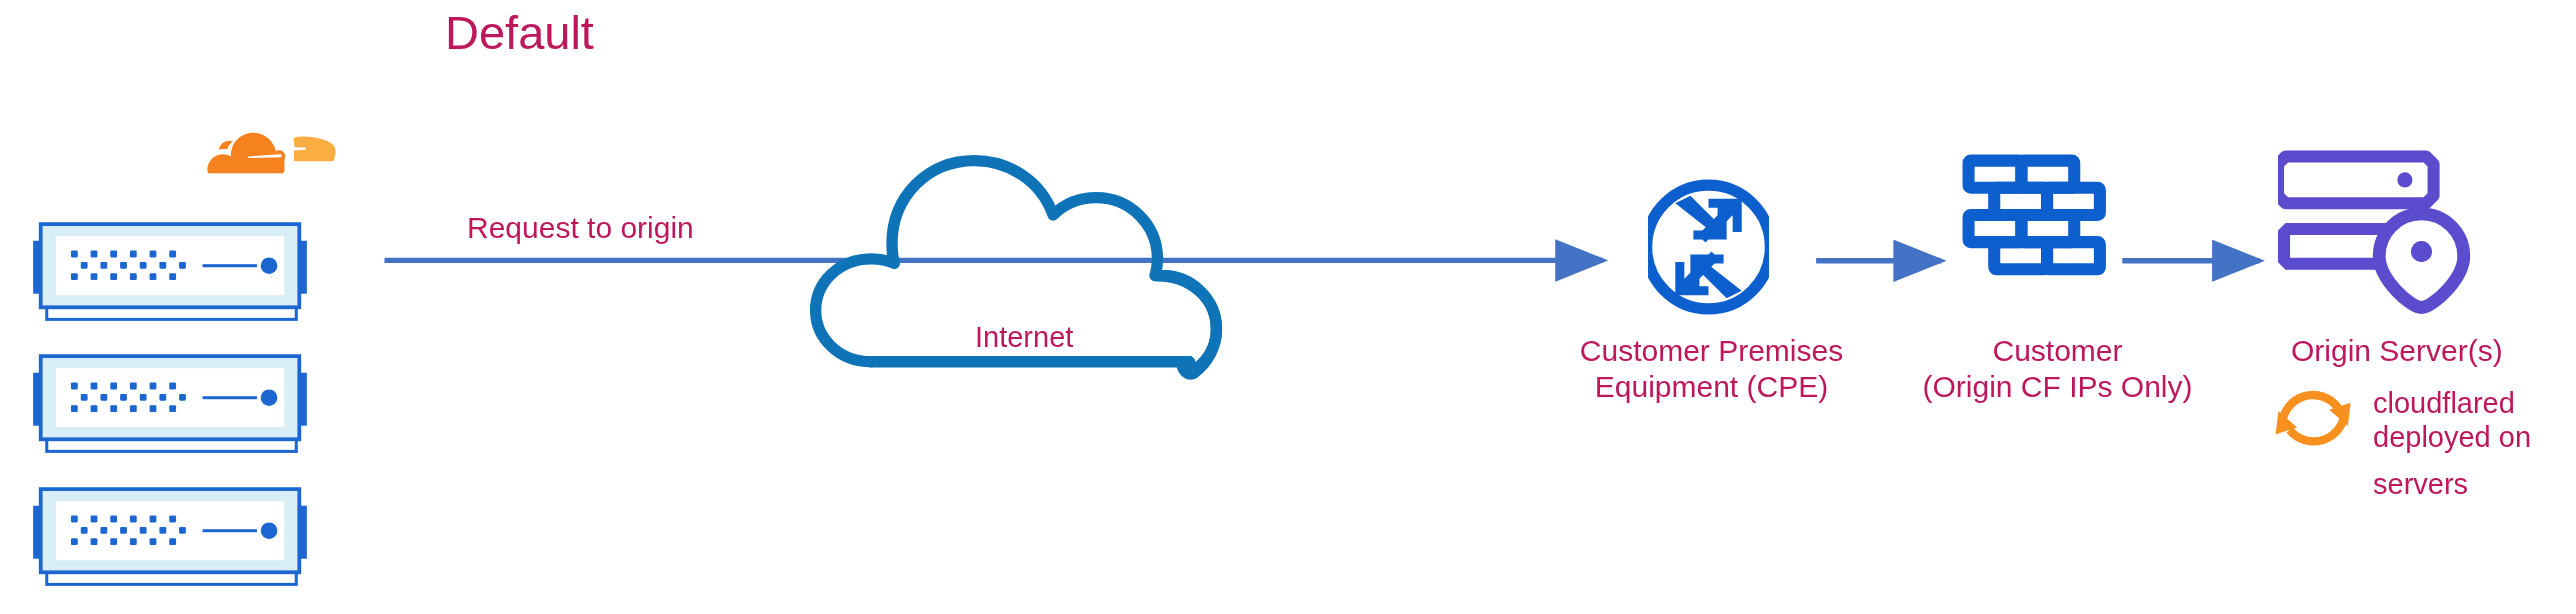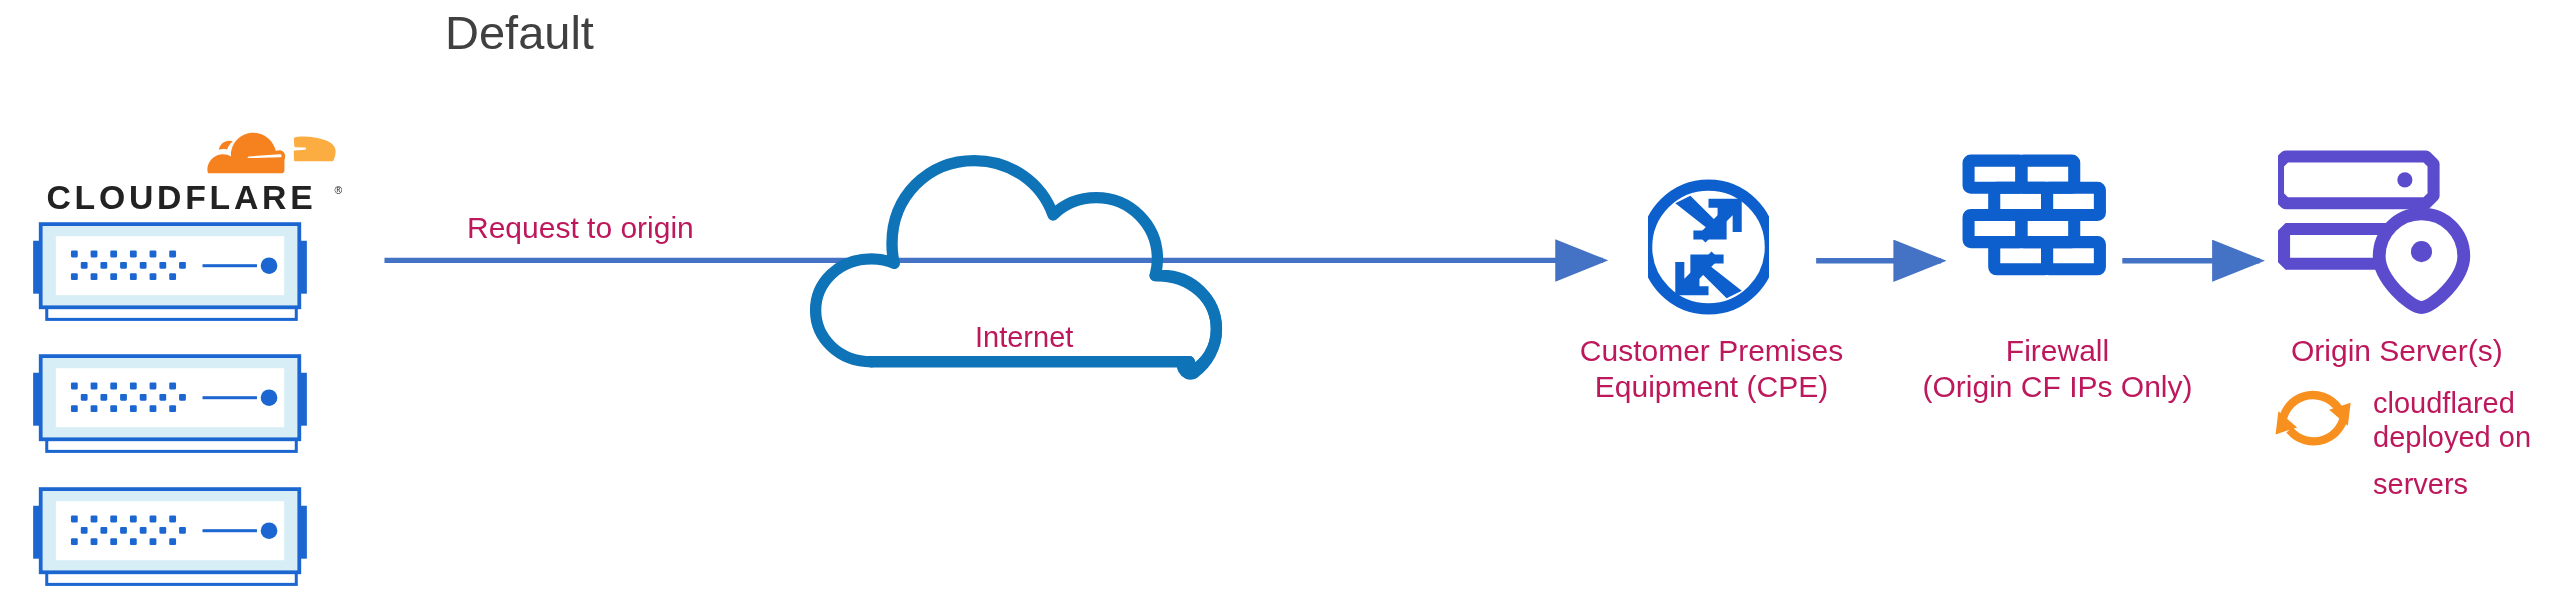--- a/index.html
+++ b/index.html
@@ -17,21 +17,21 @@
     background: #ffffff;
     overflow: hidden;
   }
   .abs { position: absolute; }
 
   
   #title {
     left: 445px;
     top: 4.5px;
     font-size: 47px;
-    color: #404040;
+    color: #be185d;
     letter-spacing: 0px;
     white-space: nowrap;
   }
 
   
   #cf-logo-mark {
     left: 188px;
     top: 112px;
     width: 148px;
     height: 70px;
@@ -81,26 +81,20 @@
       <path fill="#fbad41" d="M150 32c-3 0-6 .5-8.6 1.5-1 .3-1.4 1-1.3 2l.7 9.2c0 .9.6 1.4 1.5 1.5l12.5.4c.9 0 1.5.6 1.5 1.5 0 1-.7 1.6-1.6 1.7l-13.5.8c-.7 0-1.2.6-1.2 1.3l.3 11.4c0 .9.6 1.5 1.5 1.5H192c2.2-4 3.5-8.7 3.5-13.6C195.5 39 175.2 32 150 32z"></path>
 
       <path fill="#f6821f" d="M127.7 63.6c.5-1.7 1-3.4 1-5.2 0-4.6-3.3-8.1-7.9-8.1-1.6 0-3 .4-4.3 1.1C113.2 37.2 101 27 86.4 27c-16.3 0-29.5 13.2-29.5 29.5 0 .7 0 1.4.1 2-3.1-1.9-6.7-3-10.6-3-9.6 0-17.7 6.5-20.1 15.4-1 3.6-.8 7 .2 10h98.1c1.2 0 2.3-.8 2.7-2l.4-1.4z"></path>
 
       <path fill="#ffffff" d="M121.5 55.5c.4 0 .8 0 1.2.1.4 0 .7.3.8.7l.5 2c.1.5-.2 1-.7 1.1l-1 .1-42.4 1.2c-.8 0-1.2-.8-.8-1.4.3-.5.9-.8 1.5-.8l40.9-3z"></path>
 
       <path fill="#f6821f" d="M46.5 48.5c-2 0-3.9.4-5.6 1.1.9-6.8 6.7-12 13.8-12 1.6 0 3.2.3 4.6.8-3.3 2.9-5.9 6.6-7.5 10.8-1.7-.5-3.5-.7-5.3-.7z"></path>
     </svg>
   </div>
 
-  <div class="abs" id="cf-wordmark">
-    <svg viewBox="0 0 400 48" width="303" height="36" xmlns="http://www.w3.org/2000/svg">
-      <text x="0" y="38" font-family="'Liberation Sans', sans-serif" font-size="45" font-weight="bold" letter-spacing="5.0" fill="#222222">CLOUDFLARE</text>
-      <text x="384" y="18" font-family="'Liberation Sans', sans-serif" font-size="14" fill="#222222">®</text>
-    </svg>
-  </div>
 
   <div class="abs server-unit" style="left:15px; top:218px;">
     <svg viewBox="0 0 410 140" width="310" height="106" xmlns="http://www.w3.org/2000/svg">
 
       <rect x="42" y="104" width="330" height="30" fill="#ffffff" stroke="#1b66d0" stroke-width="4"></rect>
 
       <rect x="24" y="30" width="24" height="70" fill="#1b66d0"></rect>
       <rect x="362" y="30" width="24" height="70" fill="#1b66d0"></rect>
 
       <rect x="34" y="8" width="342" height="110" fill="#d8eef6" stroke="#1b66d0" stroke-width="5"></rect>
@@ -273,21 +267,21 @@
 
         <rect x="14" y="86" width="70" height="36" rx="3"></rect>
         <rect x="84" y="86" width="70" height="36" rx="3"></rect>
 
         <rect x="48" y="122" width="70" height="36" rx="3"></rect>
         <rect x="118" y="122" width="70" height="36" rx="3"></rect>
       </g>
     </svg>
   </div>
   <div class="abs" id="lbl-firewall" style="width:303px;">
-    <div class="lbl" style="text-align:center;">Firewall</div>
+    <div class="lbl" style="text-align:center;">Customer</div>
     <div class="lbl" style="text-align:center;">(Origin CF IPs Only)</div>
   </div>
 
   <svg class="abs connector" style="left:2111px; top:235px;" width="166" height="53" viewBox="0 0 220 70">
     <defs>
       <marker id="arw3" markerWidth="10" markerHeight="8" refX="9" refY="4" orient="auto">
         <path d="M0,0 L10,4 L0,8 Z" fill="#4472c4"></path>
       </marker>
     </defs>
     <line x1="15" y1="34" x2="197" y2="34" stroke="#4472c4" stroke-width="7" marker-end="url(#arw3)"></line>

